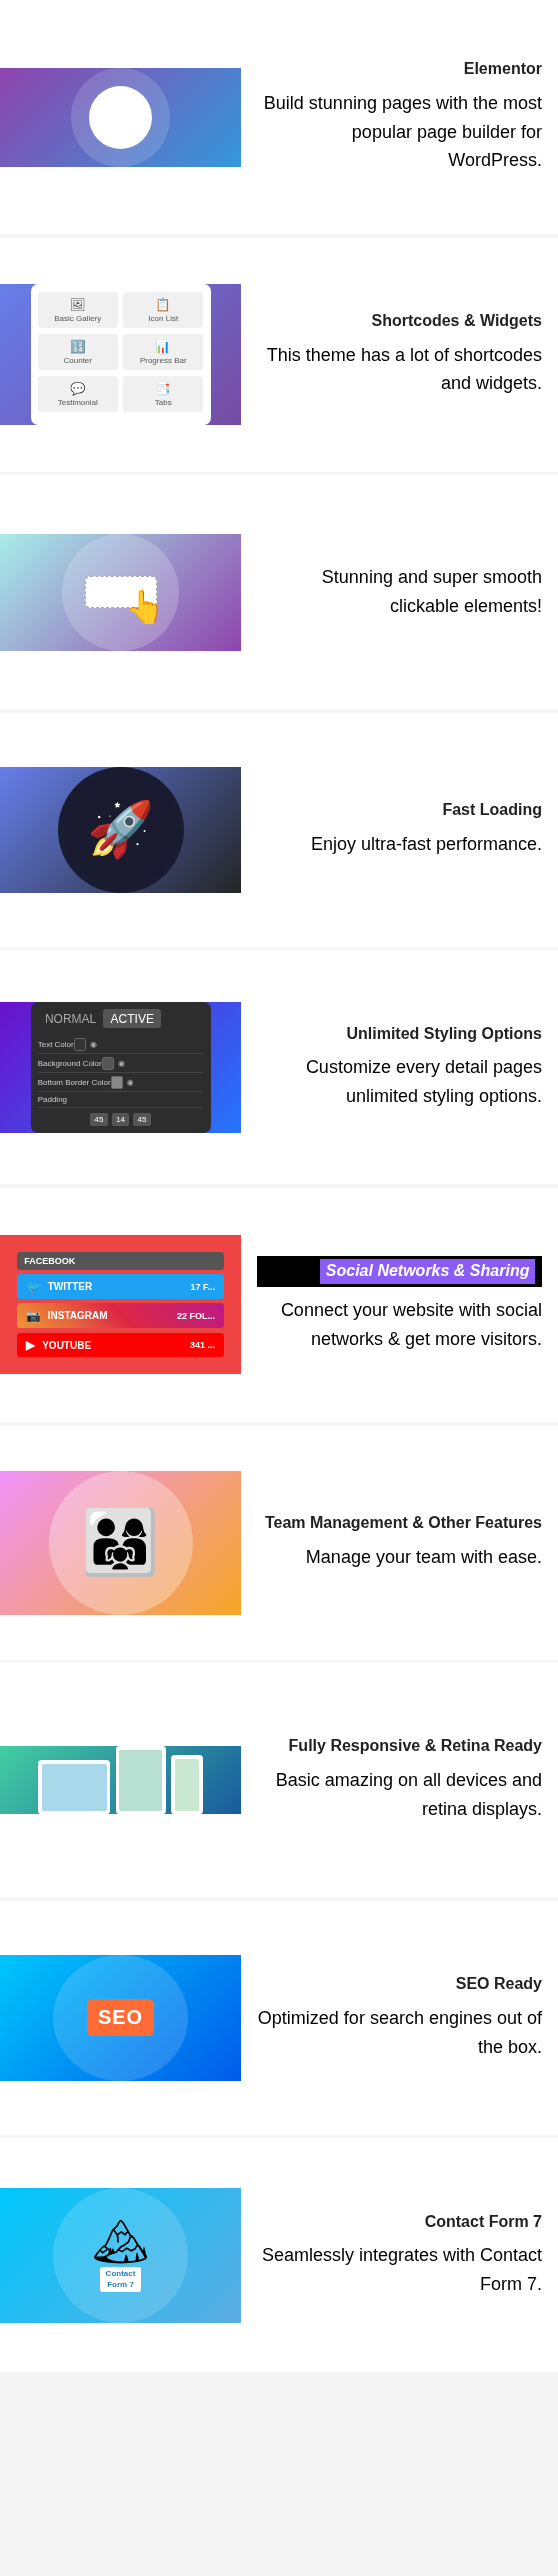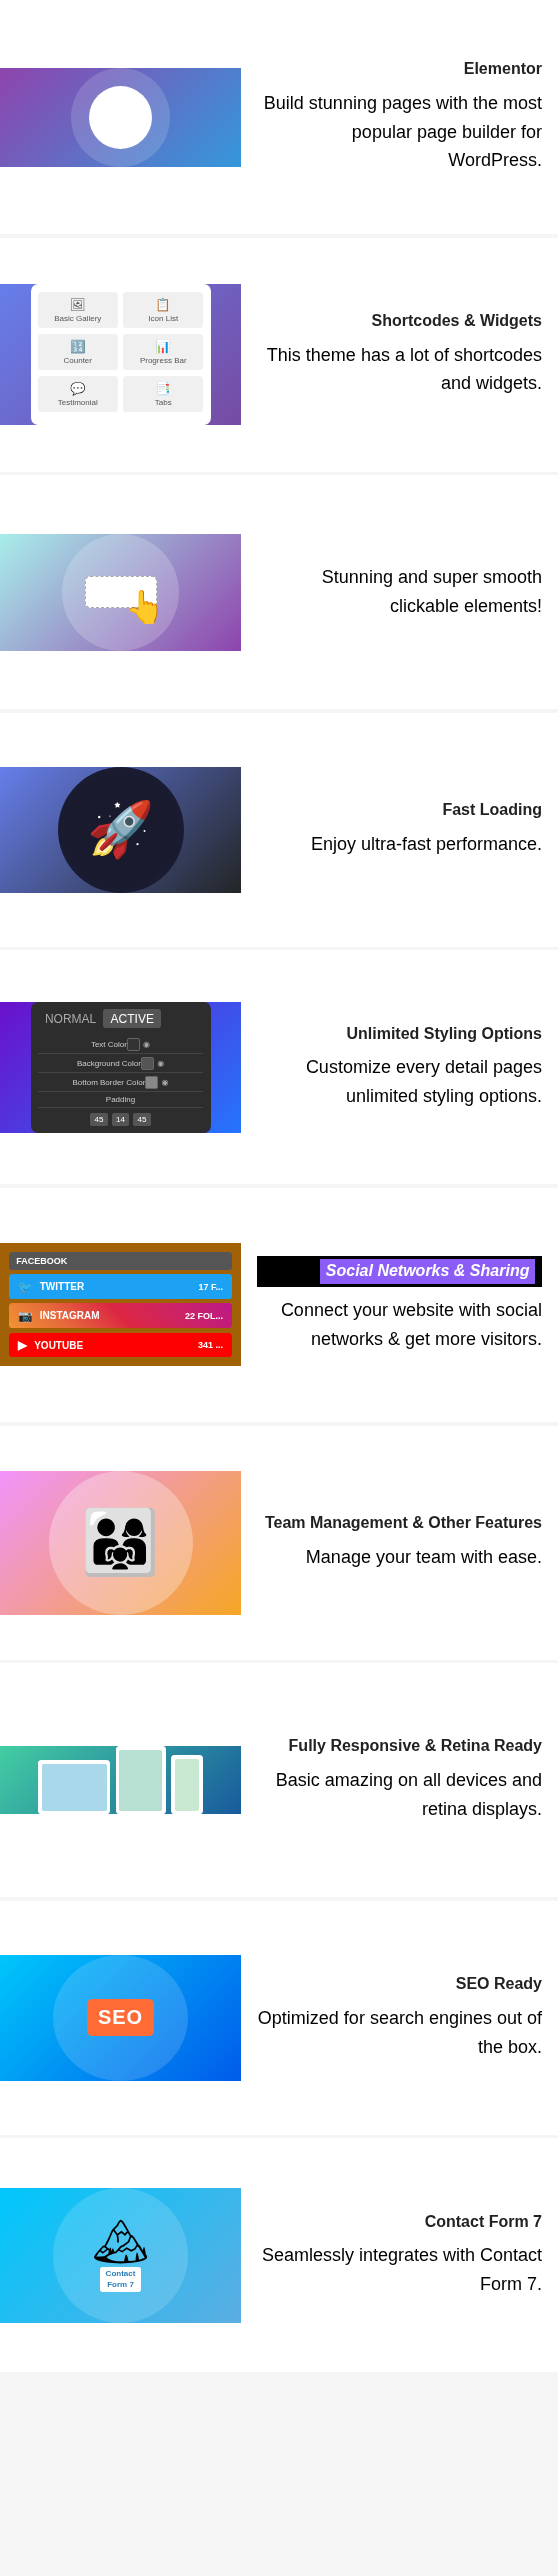--- a/index.html
+++ b/index.html
@@ -187,21 +187,21 @@
       color: #aaa;
       border-radius: 2.7px;
     }
     .sp-tab.active {
       background: #555;
       color: white;
     }
     .sp-row {
       display: flex;
       align-items: center;
-      justify-content: center;
+      justify-content: flex-start;
       padding: 2.7px 0;
       border-bottom: 0.9px solid #444;
       font-size: 8px;
       color: #ccc;
     }
     .sp-swatch {
       width: 12.6px;
       height: 12.6px;
       border-radius: 1.8px;
       border: 0.9px solid #666;
@@ -214,27 +214,27 @@
     }
     .sp-num {
       background: #555;
       color: white;
       font-size: 8px;
       padding: 1.8px 4.5px;
       border-radius: 1.8px;
     }
 
     .img-social {
-      background: #a16207;
+      background: #ef4444;
       display: flex;
       flex-direction: column;
       align-items: stretch;
       justify-content: center;
       height: 100%;
-      padding: 9px;
+      padding: 17px;
       gap: 4.5px;
     }
     .social-row {
       display: flex;
       align-items: center;
       padding: 5.4px 9px;
       border-radius: 3.6px;
       color: white;
       font-size: 10px;
       font-weight: 600;

